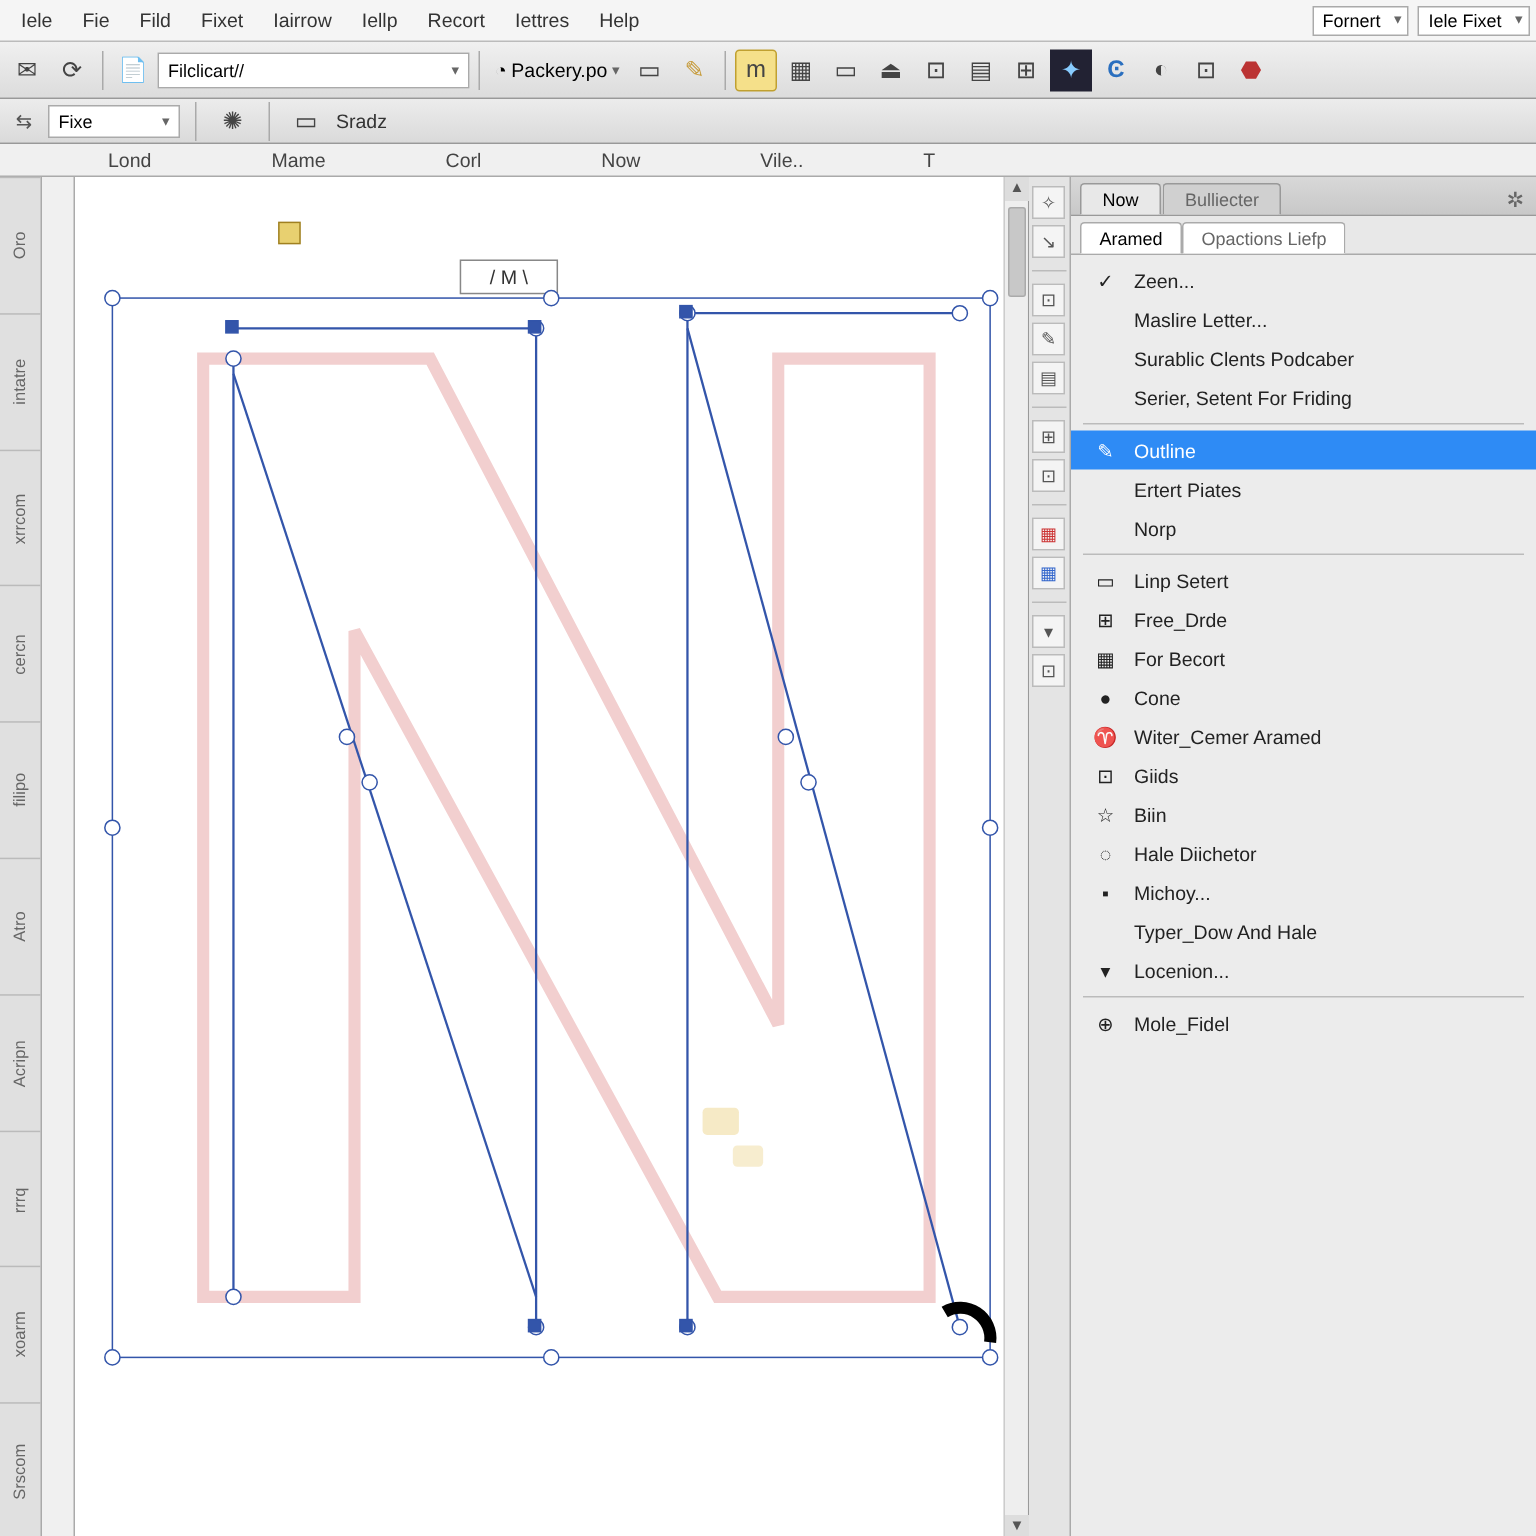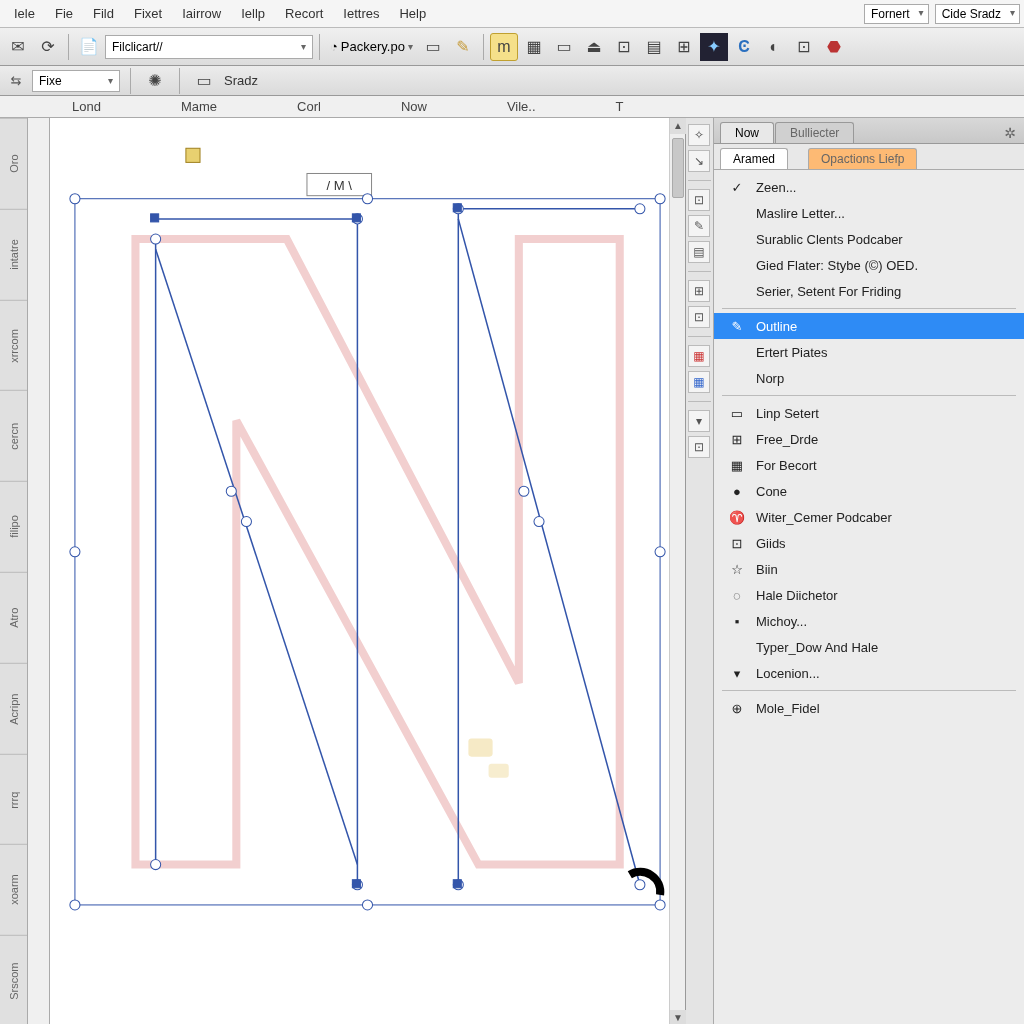--- a/index.html
+++ b/index.html
@@ -52,23 +52,23 @@
   .dock .dbtn { width: 22px; height: 22px; border: 1px solid #bbb; background: #f4f4f4; display: flex; align-items: center; justify-content: center; font-size: 12px; color: #555; cursor: pointer; }
   .dock .dsep { height: 1px; background: #bbb; margin: 4px 0; }
   
   
   .right-panel { width: 310px; background: #ececec; display: flex; flex-direction: column; }
   .panel-tabs-top { height: 26px; background: linear-gradient(#d8d8d8,#c8c8c8); border-bottom: 1px solid #999; display: flex; align-items: flex-end; padding: 0 6px; gap: 1px; }
   .panel-tabs-top .ptab { background: #e8e8e8; border: 1px solid #999; border-bottom: none; padding: 3px 14px 3px 14px; font-size: 12px; border-radius: 3px 3px 0 0; cursor: pointer; }
   .panel-tabs-top .ptab.inactive { background: #d0d0d0; color: #666; }
   .panel-tabs-top .corner { margin-left: auto; font-size: 14px; color: #666; padding: 2px; }
   
-  .panel-subtabs { height: 26px; background: #e8e8e8; display: flex; align-items: flex-end; padding: 0 6px; border-bottom: 1px solid #aaa; gap: 20px; }
+  .panel-subtabs { height: 26px; background: #e8e8e8; display: flex; align-items: flex-end; padding: 0 6px; border-bottom: 1px solid #aaa; }
   .panel-subtabs .ptab { background: #fff; border: 1px solid #aaa; border-bottom: none; padding: 3px 12px; font-size: 12px; border-radius: 3px 3px 0 0; cursor: pointer; }
-  .panel-subtabs .ptab.inactive { background: #fdba74; color: #666; }
+  .panel-subtabs .ptab.inactive { background: #ffffff; color: #666; }
   
   .panel-body { flex: 1; background: #ececec; overflow-y: auto; padding: 4px 0; }
   .menu-row { display: flex; align-items: center; height: 26px; padding: 0 10px 0 14px; gap: 10px; cursor: pointer; color: #222; }
   .menu-row.selected { background: #2e8bf5; color: #fff; }
   .menu-row .micon { width: 18px; display: inline-flex; align-items: center; justify-content: center; font-size: 13px; color: inherit; }
   .menu-row .mlabel { flex: 1; }
   .menu-divider { height: 1px; background: #bbb; margin: 4px 8px; }
 </style>
 </head>
 <body>
@@ -78,21 +78,21 @@
   <span class="menu-item">Fie</span>
   <span class="menu-item">Fild</span>
   <span class="menu-item">Fixet</span>
   <span class="menu-item">Iairrow</span>
   <span class="menu-item">Iellp</span>
   <span class="menu-item">Recort</span>
   <span class="menu-item">Iettres</span>
   <span class="menu-item">Help</span>
   <span class="spacer"></span>
   <span class="combo">Fornert</span>
-  <span class="combo">Cide Sradz</span>
+  <span class="combo">Iele Fixet</span>
 </div>
 
 <div class="toolbar">
   <span class="tool-btn">✉</span>
   <span class="tool-btn">⟳</span>
   <span class="tool-sep"></span>
   <span class="tool-btn">📄</span>
   <span class="addr-combo">Filclicart//</span>
   <span class="tool-sep"></span>
   <span class="labeled">
@@ -257,24 +257,20 @@
         <div class="menu-row">
           <span class="micon"></span>
           <span class="mlabel">Maslire Letter...</span>
         </div>
         <div class="menu-row">
           <span class="micon"></span>
           <span class="mlabel">Surablic Clents Podcaber</span>
         </div>
         <div class="menu-row">
           <span class="micon"></span>
-          <span class="mlabel">Gied Flater: Stybe (©) OED.</span>
-        </div>
-        <div class="menu-row">
-          <span class="micon"></span>
           <span class="mlabel">Serier, Setent For Friding</span>
         </div>
         <div class="menu-divider"></div>
         <div class="menu-row selected">
           <span class="micon">✎</span>
           <span class="mlabel">Outline</span>
         </div>
         <div class="menu-row">
           <span class="micon"></span>
           <span class="mlabel">Ertert Piates</span>
@@ -295,21 +291,21 @@
         <div class="menu-row">
           <span class="micon">▦</span>
           <span class="mlabel">For Becort</span>
         </div>
         <div class="menu-row">
           <span class="micon">●</span>
           <span class="mlabel">Cone</span>
         </div>
         <div class="menu-row">
           <span class="micon">♈</span>
-          <span class="mlabel">Witer_Cemer Podcaber</span>
+          <span class="mlabel">Witer_Cemer Aramed</span>
         </div>
         <div class="menu-row">
           <span class="micon">⊡</span>
           <span class="mlabel">Giids</span>
         </div>
         <div class="menu-row">
           <span class="micon">☆</span>
           <span class="mlabel">Biin</span>
         </div>
         <div class="menu-row">

